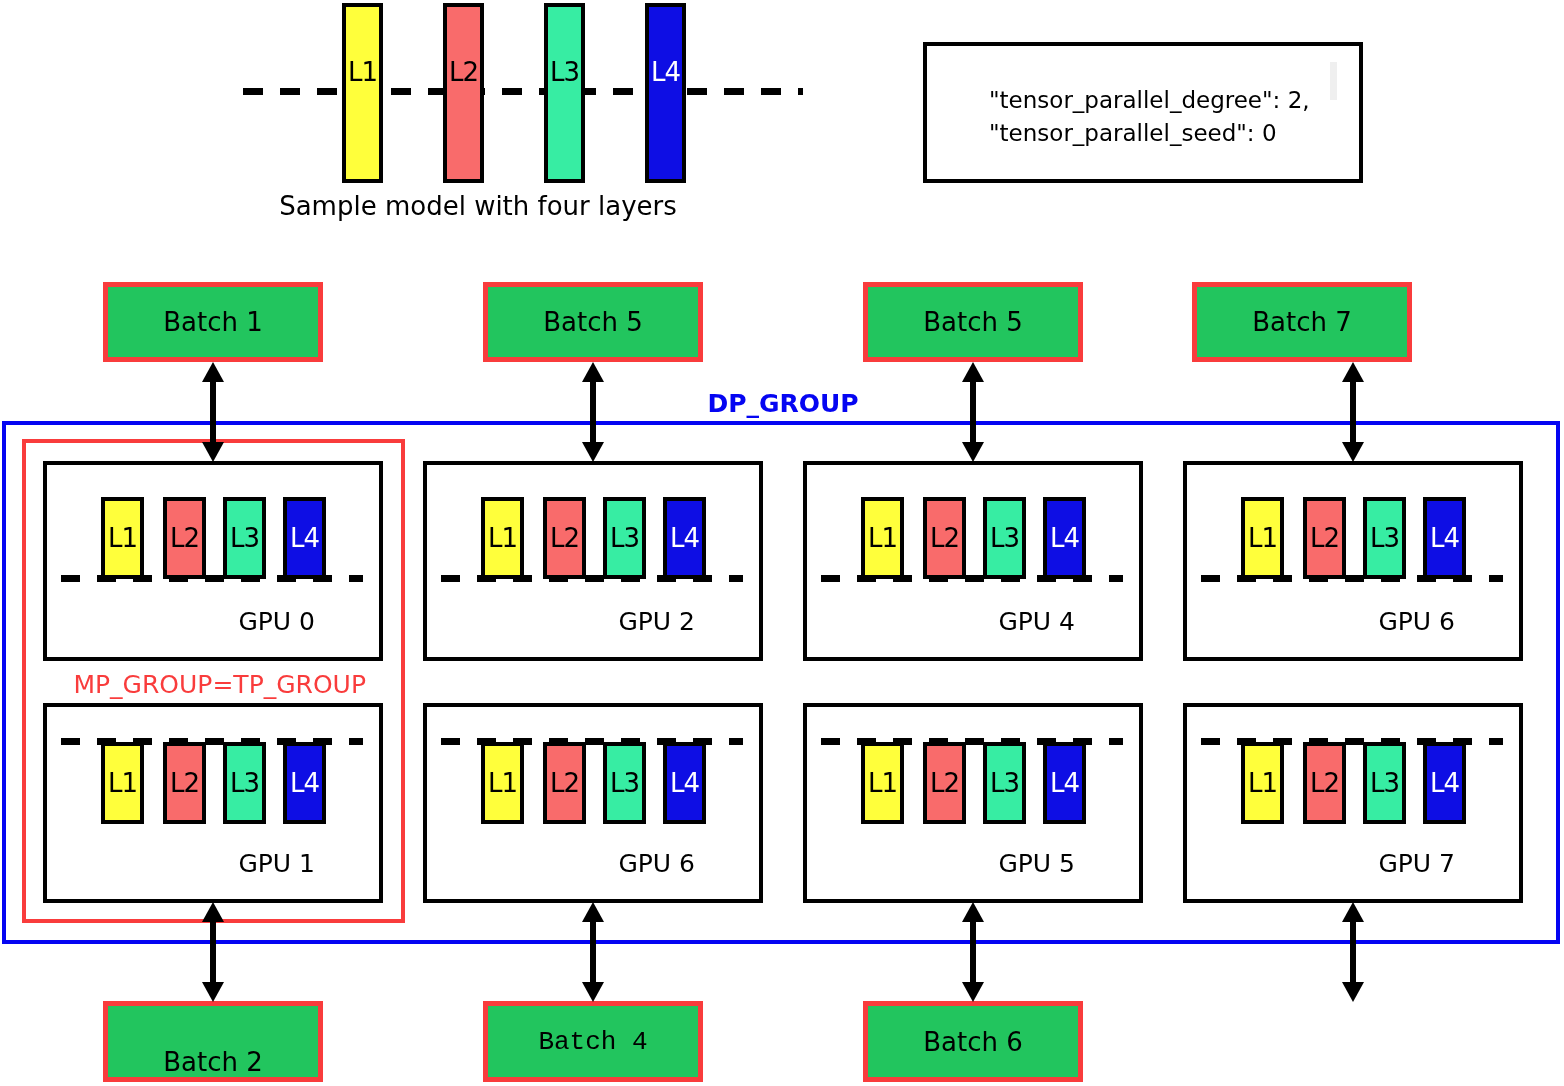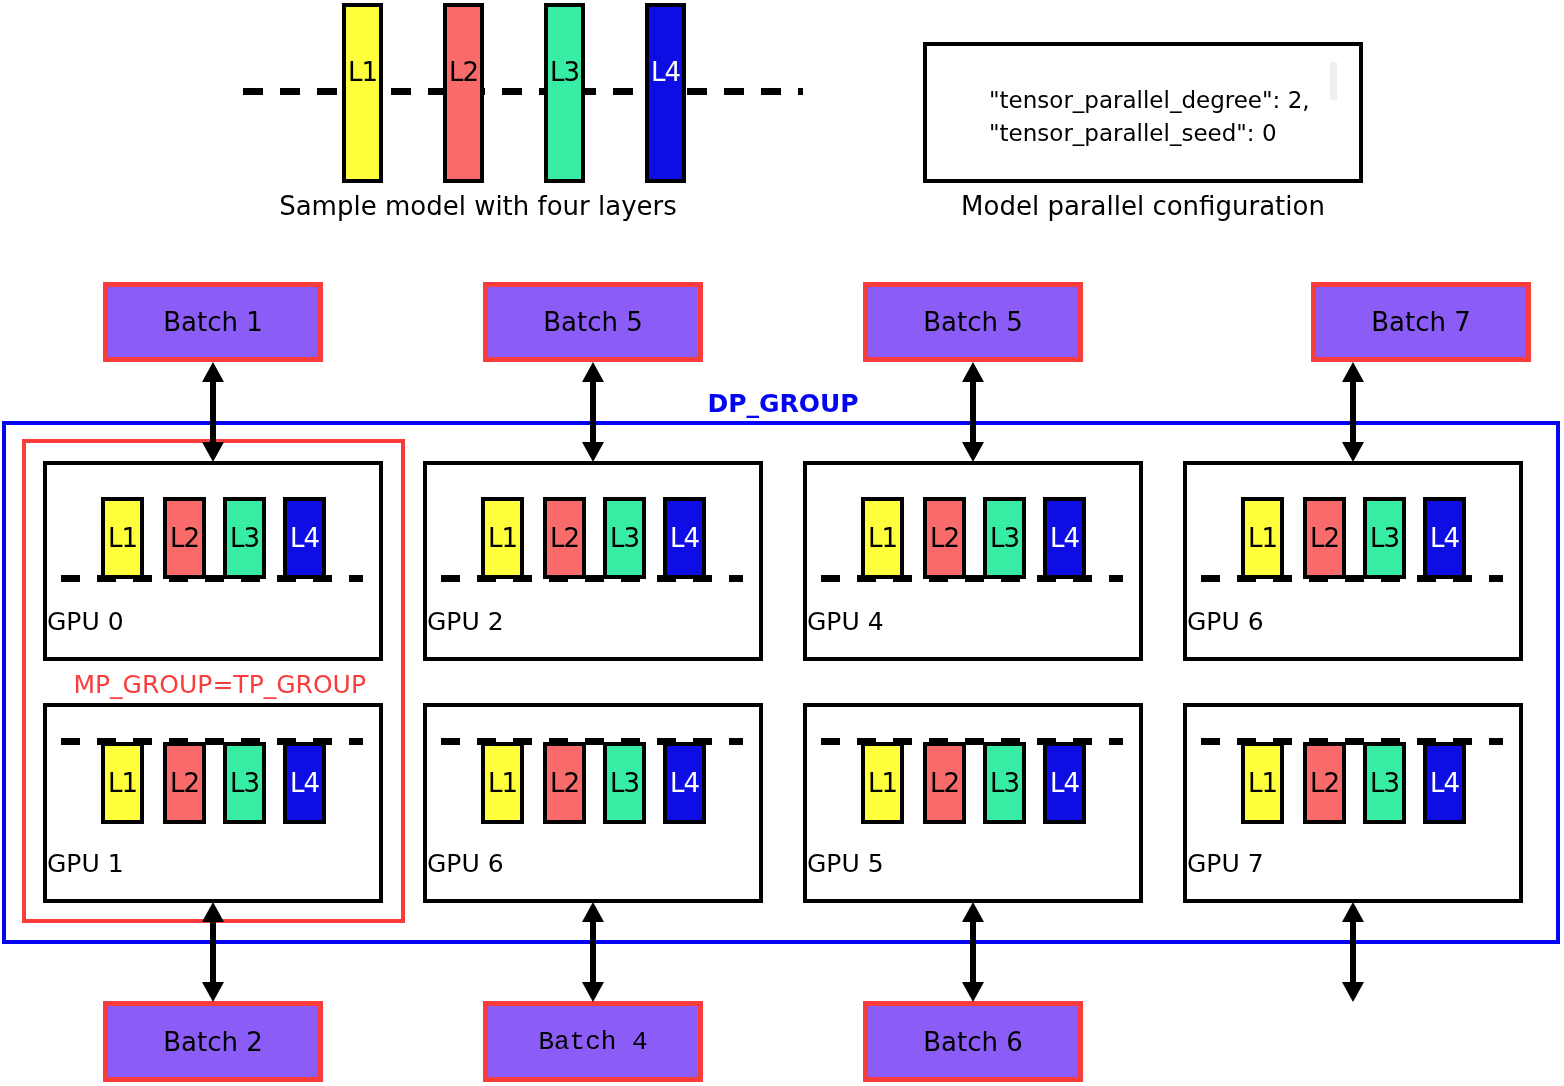--- a/index.html
+++ b/index.html
@@ -34,26 +34,26 @@
   .mp-rect{
     position:absolute;left:22px;top:439px;width:383px;height:484px;
     border:4px solid #f93c3c;box-sizing:border-box;z-index:1;
   }
   .dp-label{position:absolute;left:633px;top:389px;width:300px;text-align:center;
     font-size:25px;color:#0505f2;z-index:2;font-weight:bold;}
   .mp-label{position:absolute;left:40px;top:670px;width:326px;text-align:right;
     font-size:25px;color:#f93c3c;z-index:2;}
   
   .batch{
-    position:absolute;width:220px;height:80px;border:5px solid #f93c3c;background:#8b5cf6;
+    position:absolute;width:220px;height:80px;border:5px solid #f93c3c;background:#22c55e;
     box-sizing:border-box;display:flex;align-items:center;justify-content:center;
     font-size:26px;z-index:2;
   }
   .bt{top:282px}.bb{top:1001px;height:81px}
-  .c1{left:103px}.c2{left:483px}.c3{left:863px}.c4{left:1311px}
+  .c1{left:103px}.c2{left:483px}.c3{left:863px}.c4{left:1192px}
   
   .gpu{
     position:absolute;width:340px;height:200px;border:4px solid #000;background:#fff;
     box-sizing:border-box;z-index:2;
   }
   .gt{top:461px}.gb{top:703px}
   .g1{left:43px}.g2{left:423px}.g3{left:803px}.g4{left:1183px}
   .gpu .dash{
     position:absolute;left:14px;width:302px;height:7px;z-index:1;
     background:repeating-linear-gradient(90deg,#000 0 19px,transparent 19px 36px);
@@ -61,21 +61,21 @@
   .gt .dash{top:110px}
   .gb .dash{top:31px}
   .bar{
     position:absolute;width:43px;height:82px;border:4px solid #000;box-sizing:border-box;
     display:flex;align-items:center;justify-content:center;z-index:2;
     font-size:26px;letter-spacing:-1px;
   }
   .gt .bar{top:32px;align-items:flex-start;padding-top:22px;}
   .gb .bar{top:35px}
   .b1{left:54px}.b2{left:116px}.b3{left:176px}.b4{left:236px}
-  .gpu-label{position:absolute;left:0;width:268px;top:142px;text-align:left;font-size:25px;}
+  .gpu-label{position:absolute;left:0;width:268px;top:142px;text-align:right;font-size:25px;}
   
   .arrow{position:absolute;width:22px;height:100px;z-index:6;}
   .a1{left:202px}.a2{left:582px}.a3{left:962px}.a4{left:1342px}
   .at{top:362px}.ab{top:902px}
   .shaft{position:absolute;left:8px;top:12px;bottom:12px;width:6px;background:#000;}
   .head-up{position:absolute;left:0;top:0;width:0;height:0;
     border-left:11px solid transparent;border-right:11px solid transparent;border-bottom:20px solid #000;}
   .head-down{position:absolute;left:0;bottom:0;width:0;height:0;
     border-left:11px solid transparent;border-right:11px solid transparent;border-top:20px solid #000;}
 </style>
@@ -96,41 +96,40 @@
     </div>
   <div class="sbar s4" style="background-color: rgb(14, 14, 228);">
       <span style="color: rgb(255, 255, 255);">L4</span>
     </div>
   <div class="caption" style="left:258px;top:191px;width:440px">Sample model with four layers</div>
 
   <div class="cfg">
     <div class="cfg-text"><span>"tensor_parallel_degree": 2,</span><br><span>"tensor_parallel_seed": 0</span></div>
   </div>
   <div class="artifact"></div>
-  <div class="caption" style="left:923px;top:191px;width:440px">Model parallel configuration</div>
 
   <div class="dp-rect" style="border-color: rgb(5, 5, 242);"></div>
   <div class="dp-label" style="color: rgb(5, 5, 242);">DP_GROUP</div>
   <div class="mp-rect" style="border-color: rgb(249, 60, 60);"></div>
   <div class="mp-label" style="color: rgb(249, 60, 60);">MP_GROUP=TP_GROUP</div>
 
   <div class="batch bt c1" style="border-color: rgb(249, 60, 60);">
       <span>Batch 1</span>
     </div>
   <div class="batch bt c2" style="border-color: rgb(249, 60, 60);">
       <span>Batch 5</span>
     </div>
   <div class="batch bt c3" style="border-color: rgb(249, 60, 60);">
       <span>Batch 5</span>
     </div>
   <div class="batch bt c4" style="border-color: rgb(249, 60, 60);">
       <span>Batch 7</span>
     </div>
 
-  <div class="batch bb c1" style="border-color: rgb(249, 60, 60);">
+  <div class="batch bb c1" style="border-color: rgb(249, 60, 60); align-items: flex-end;">
       <span>Batch 2</span>
     </div>
   <div class="batch bb c2" style="border-color: rgb(249, 60, 60); font-family: Liberation Mono, monospace;">
       <span>Batch 4</span>
     </div>
   <div class="batch bb c3" style="border-color: rgb(249, 60, 60);">
       <span>Batch 6</span>
     </div>
 
   <div class="gpu gt g1">

